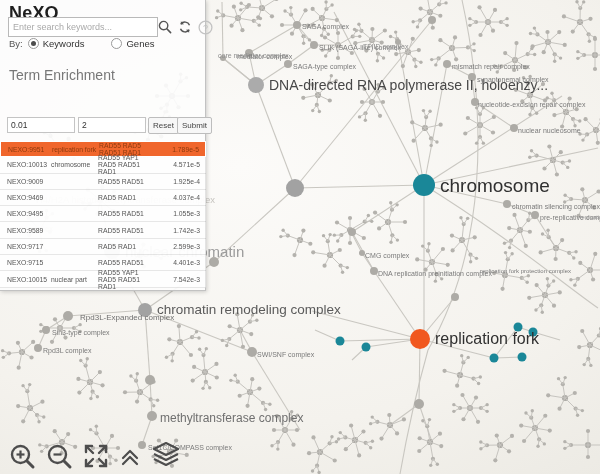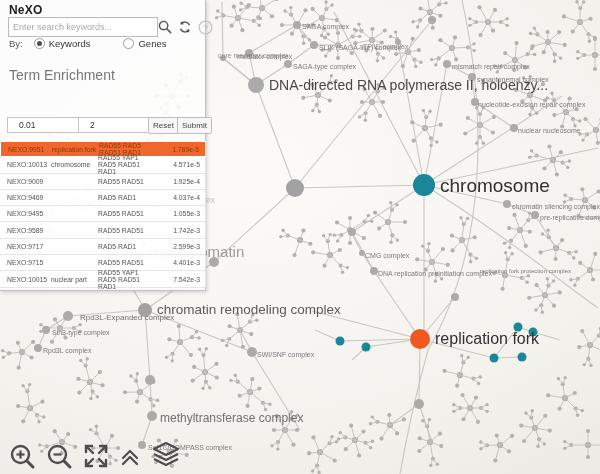--- a/index.html
+++ b/index.html
@@ -8,37 +8,37 @@
        background:radial-gradient(120% 100% at 40% 35%, #fcfbf9 0%, #f4f2ed 55%, #e7e5de 100%);}
   
   #graph{position:absolute;inset:0;z-index:1;}
   #graph svg{position:absolute;left:0;top:0;}
   #graph-labels{position:absolute;inset:0;}
   .glabel{position:absolute;white-space:nowrap;transform:translateY(-50%);line-height:1;}
   
   #panel{position:absolute;left:0;top:0;width:206px;height:291px;z-index:10;
          background:rgba(253,253,253,0.90);border-right:1px solid #c2c2c2;border-bottom:1px solid #c2c2c2;
          box-shadow:1px 1px 4px rgba(0,0,0,0.18);box-sizing:border-box;}
-  #panel h1{margin:3px 0 0 9px;font-size:12px;color:#1e1e1e;letter-spacing:.2px;}
+  #panel h1{margin:3px 0 0 9px;font-size:18px;color:#1e1e1e;letter-spacing:.2px;}
   .search-row{position:absolute;left:8px;top:17px;width:172px;height:22px;}
   .search-row input{position:absolute;left:0;top:0;width:140px;height:18px;border:1px solid #b9b9b9;
         background:#fff;font-size:9px;padding:0 4px;color:#333;outline:none;box-sizing:content-box;}
   .search-row input::placeholder{color:#aaa;}
   .icon{position:absolute;top:0;width:16px;height:20px;display:flex;align-items:center;justify-content:center;cursor:pointer;}
-  .by-row{position:absolute;left:9px;top:38px;font-size:9.5px;color:#555;display:flex;align-items:center;gap:11px;}
+  .by-row{position:absolute;left:9px;top:38px;font-size:9.5px;color:#555;display:flex;align-items:center;gap:5px;}
   .by-row label{display:flex;align-items:flex-start;gap:4px;cursor:pointer;color:#333;}
   .radio{width:9px;height:9px;border-radius:50%;border:1px solid #9a9a9a;background:#fff;display:inline-block;position:relative;}
   .radio.checked::after{content:"";position:absolute;left:2px;top:2px;width:5px;height:5px;border-radius:50%;background:#4d4d4d;}
   .by-row .genes{margin-left:22px;}
   .te-label{position:absolute;left:9px;top:67px;font-size:14px;color:#777;}
   #gene-ta{position:absolute;left:7px;top:80px;width:186px;height:26px;border:1px solid #c4c4c4;background:#fff;
         font-family:"Liberation Sans",sans-serif;font-size:8.5px;color:#333;resize:none;padding:3px 4px;outline:none;}
   .controls-row{position:absolute;left:7px;top:117px;width:194px;height:19px;}
   .controls-row input{position:absolute;top:0;height:14px;border:1px solid #c4c4c4;background:#fff;font-size:8.5px;
-        color:#333;padding:0 11px;outline:none;}
+        color:#333;padding:0 3px;outline:none;}
   #pv-input{left:0;width:60px;}
   #dp-input{left:71px;width:60px;}
   .controls-row button{position:absolute;top:0;height:17px;font-size:8px;color:#444;background:#f7f7f7;
         border:1px solid #bdbdbd;border-radius:2px;padding:0 4px;cursor:pointer;font-family:"Liberation Sans",sans-serif;}
   #btn-reset{left:141px;}
   #btn-submit{left:170px;}
   
   #results{position:absolute;left:0;top:141px;width:206px;}
   .rrow{display:flex;align-items:center;height:15.3px;border-bottom:1px solid rgba(0,0,0,0.09);
         background:rgba(255,255,255,0.55);font-size:6.8px;color:#555;cursor:pointer;padding:0 0 0 7px;}

